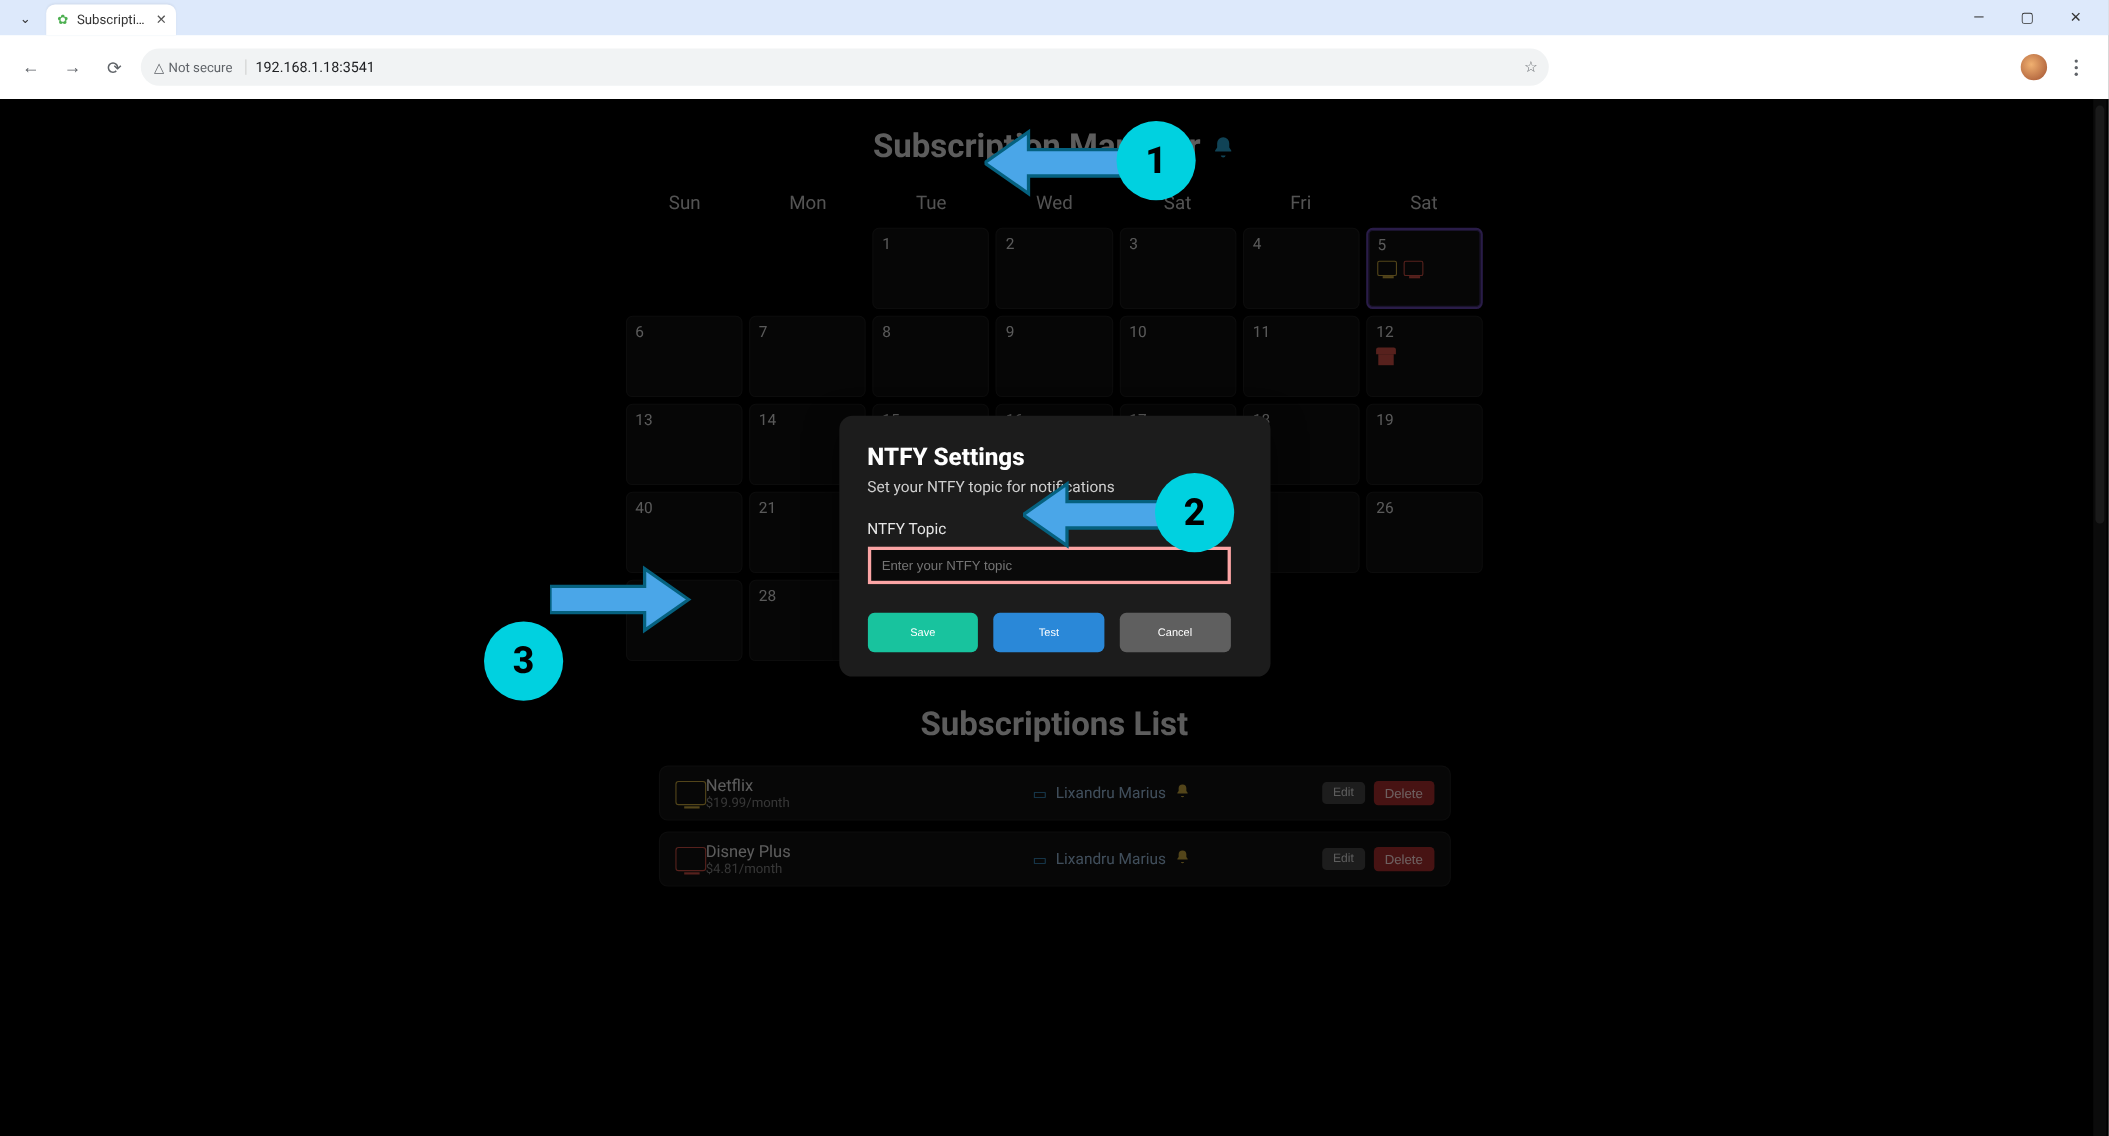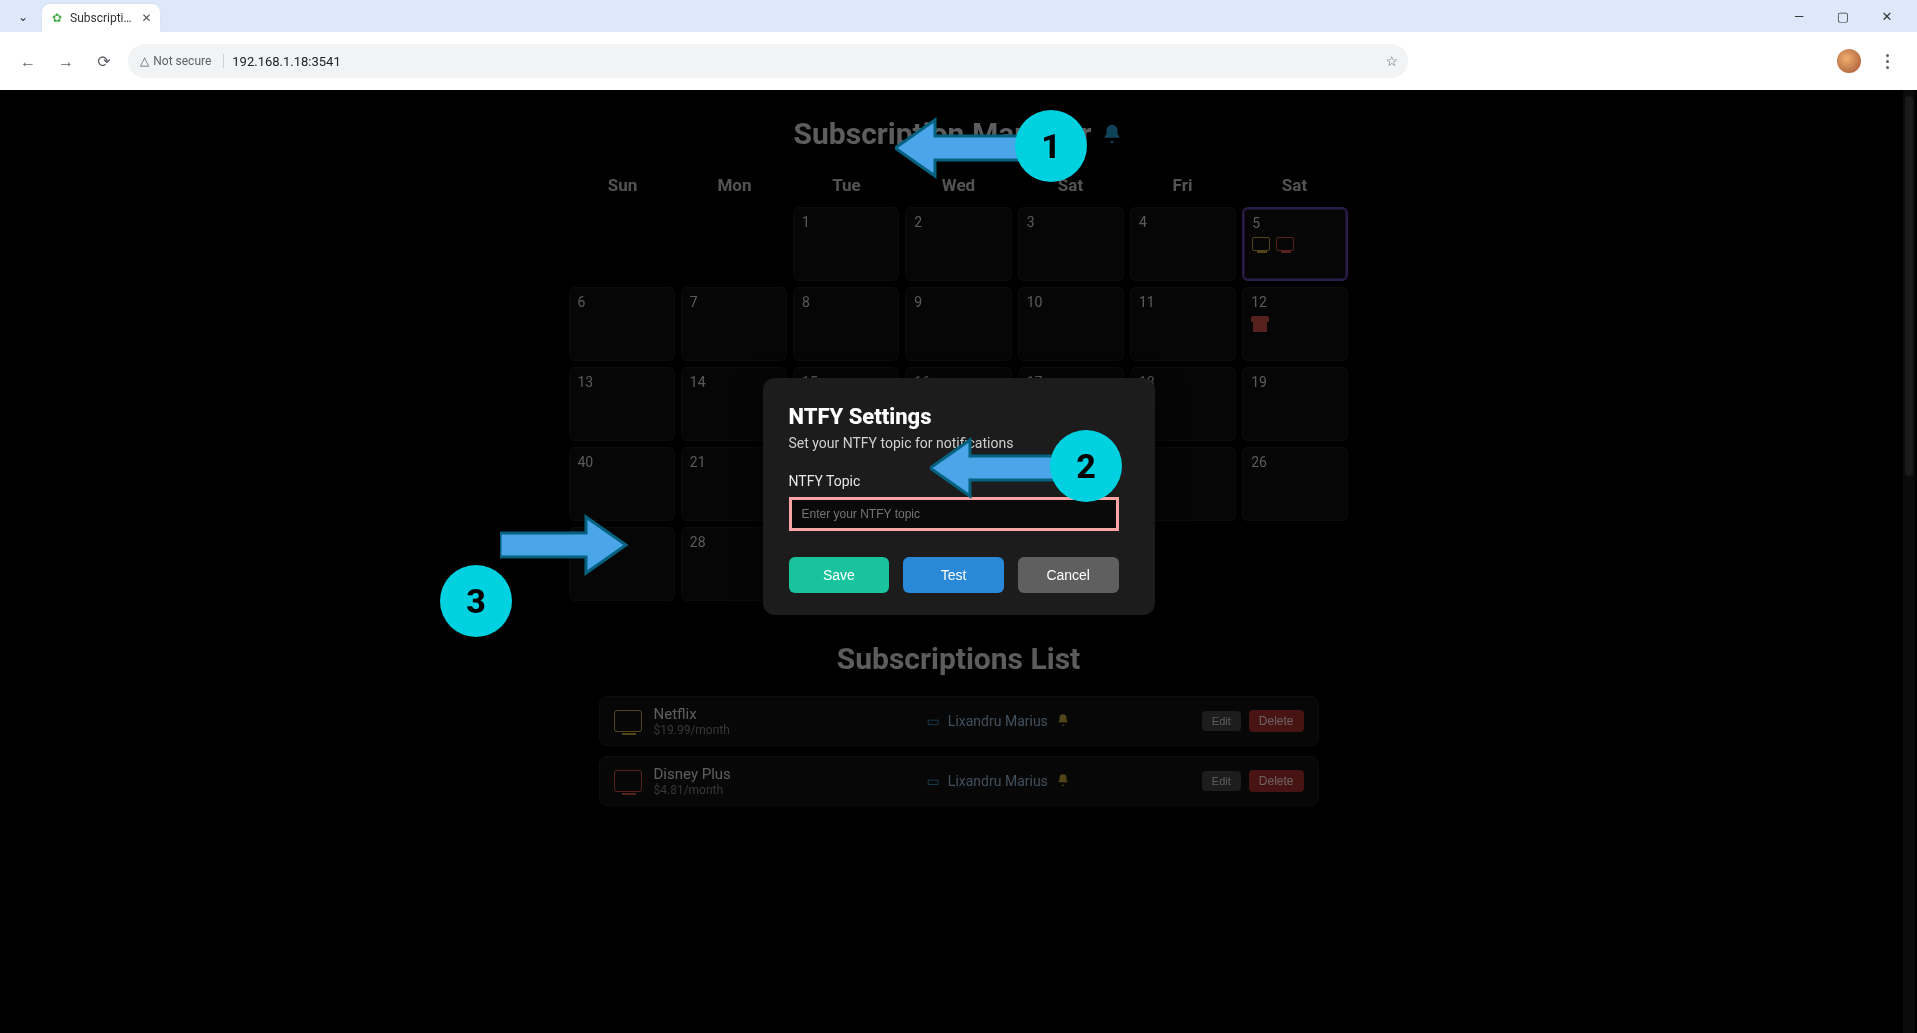--- a/index.html
+++ b/index.html
@@ -161,21 +161,21 @@
   }
   .cal-head {
     display:grid;
     grid-template-columns: repeat(7, 1fr);
     gap: 4px;
     margin-bottom: 8px;
   }
   .cal-head div {
     text-align:center;
     font-size: 17px;
-    font-weight:700;
+    font-weight:400;
     color:#b9b9b9;
     padding: 4px 0;
   }
   .cal-grid {
     display:grid;
     grid-template-columns: repeat(7,1fr);
     gap: 6px;
   }
   .cal-cell {
     background:#0e0e0e;
@@ -217,21 +217,20 @@
   }
   .sub-row {
     width: 720px;
     margin: 0 auto 10px auto;
     background:#111;
     border:1px solid #1d1d1d;
     border-radius:8px;
     height:50px;
     display:flex; align-items:center;
     padding:0 14px;
-    gap:12px;
     text-align:left;
   }
   .sub-row .icon {
     width:28px; height:22px; border:1px solid #b89a3a; border-radius:3px; position:relative;
   }
   .sub-row .icon::after { content:""; position:absolute; left:7px; bottom:-4px; width:14px; height:2px; background:#b89a3a;}
   .sub-row .icon.red { border-color:#c24b40; }
   .sub-row .icon.red::after { background:#c24b40; }
   .sub-info { display:flex; flex-direction:column; }
   .sub-info .name { font-size:15px; color:#cfcfcf; }
@@ -282,21 +281,21 @@
     font-size:12px;
     outline:none;
   }
   .modal .btn-row {
     margin-top: 26px;
     display:flex; gap:14px;
   }
   .modal .btn {
     flex:1; height:36px;
     border:none; border-radius:6px;
-    font-size:14px; color:#fff;
+    font-size:10px; color:#fff;
   }
   .btn-save { background:#18c39e; color:#0a0a0a; }
   .btn-test { background:#2a88d8; }
   .btn-cancel { background:#5f5f5f; }
 
   
   .ann-badge {
     position:absolute;
     width:72px; height:72px; border-radius:50%;
     background:#00d1e0;

